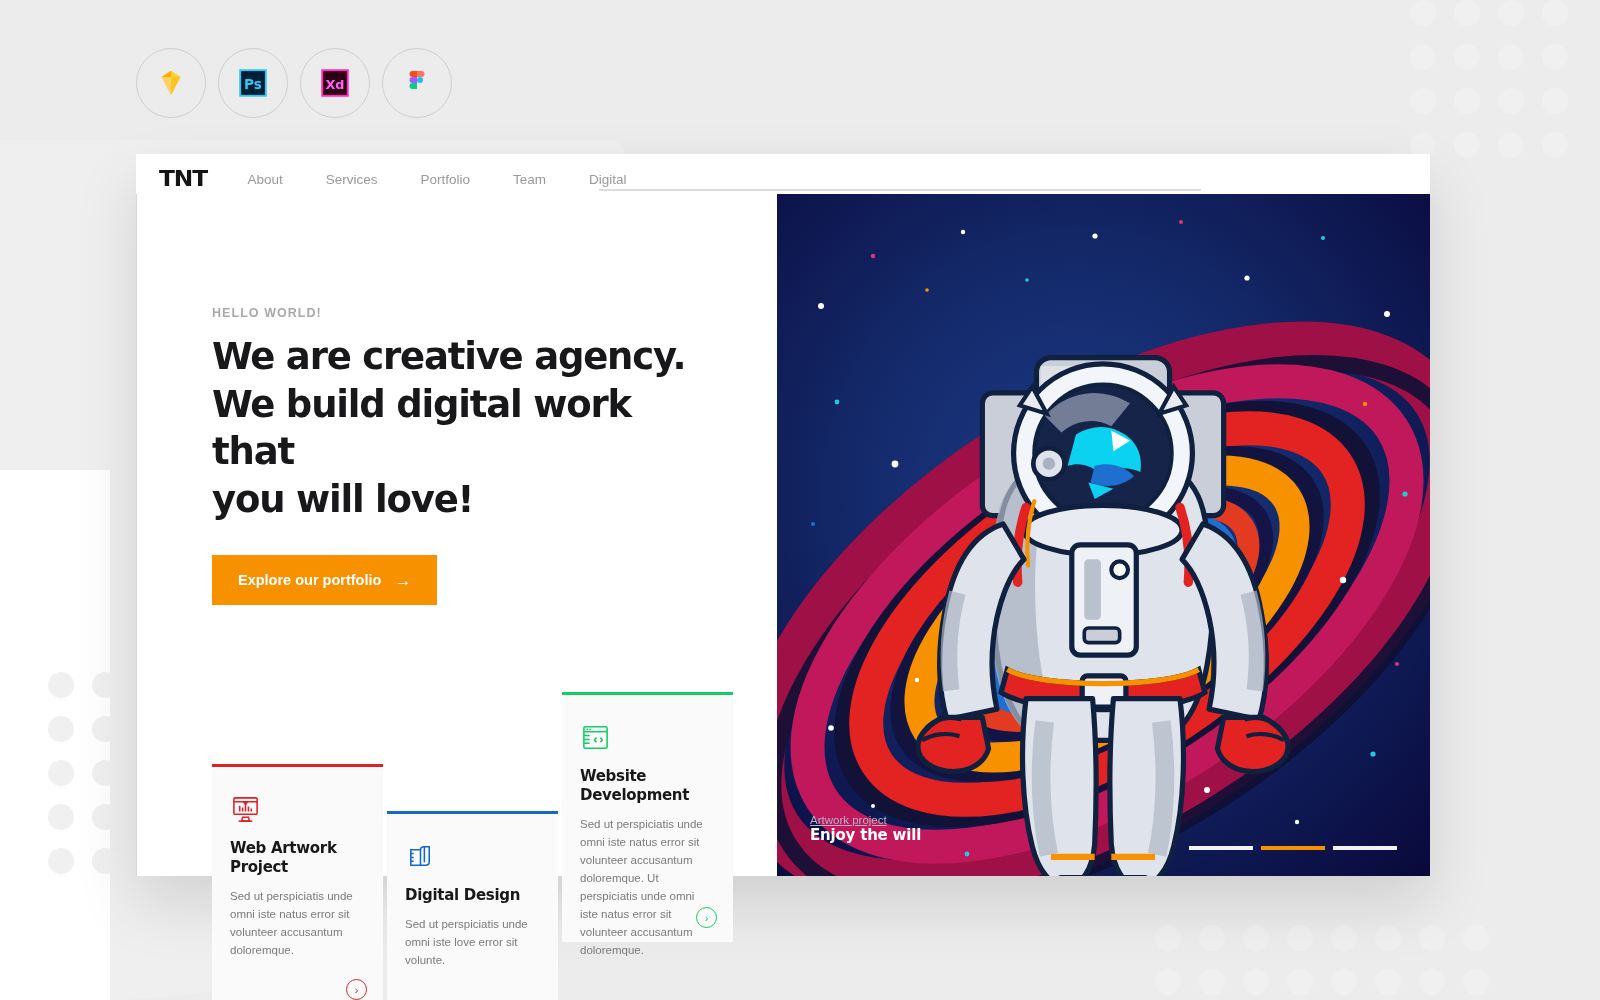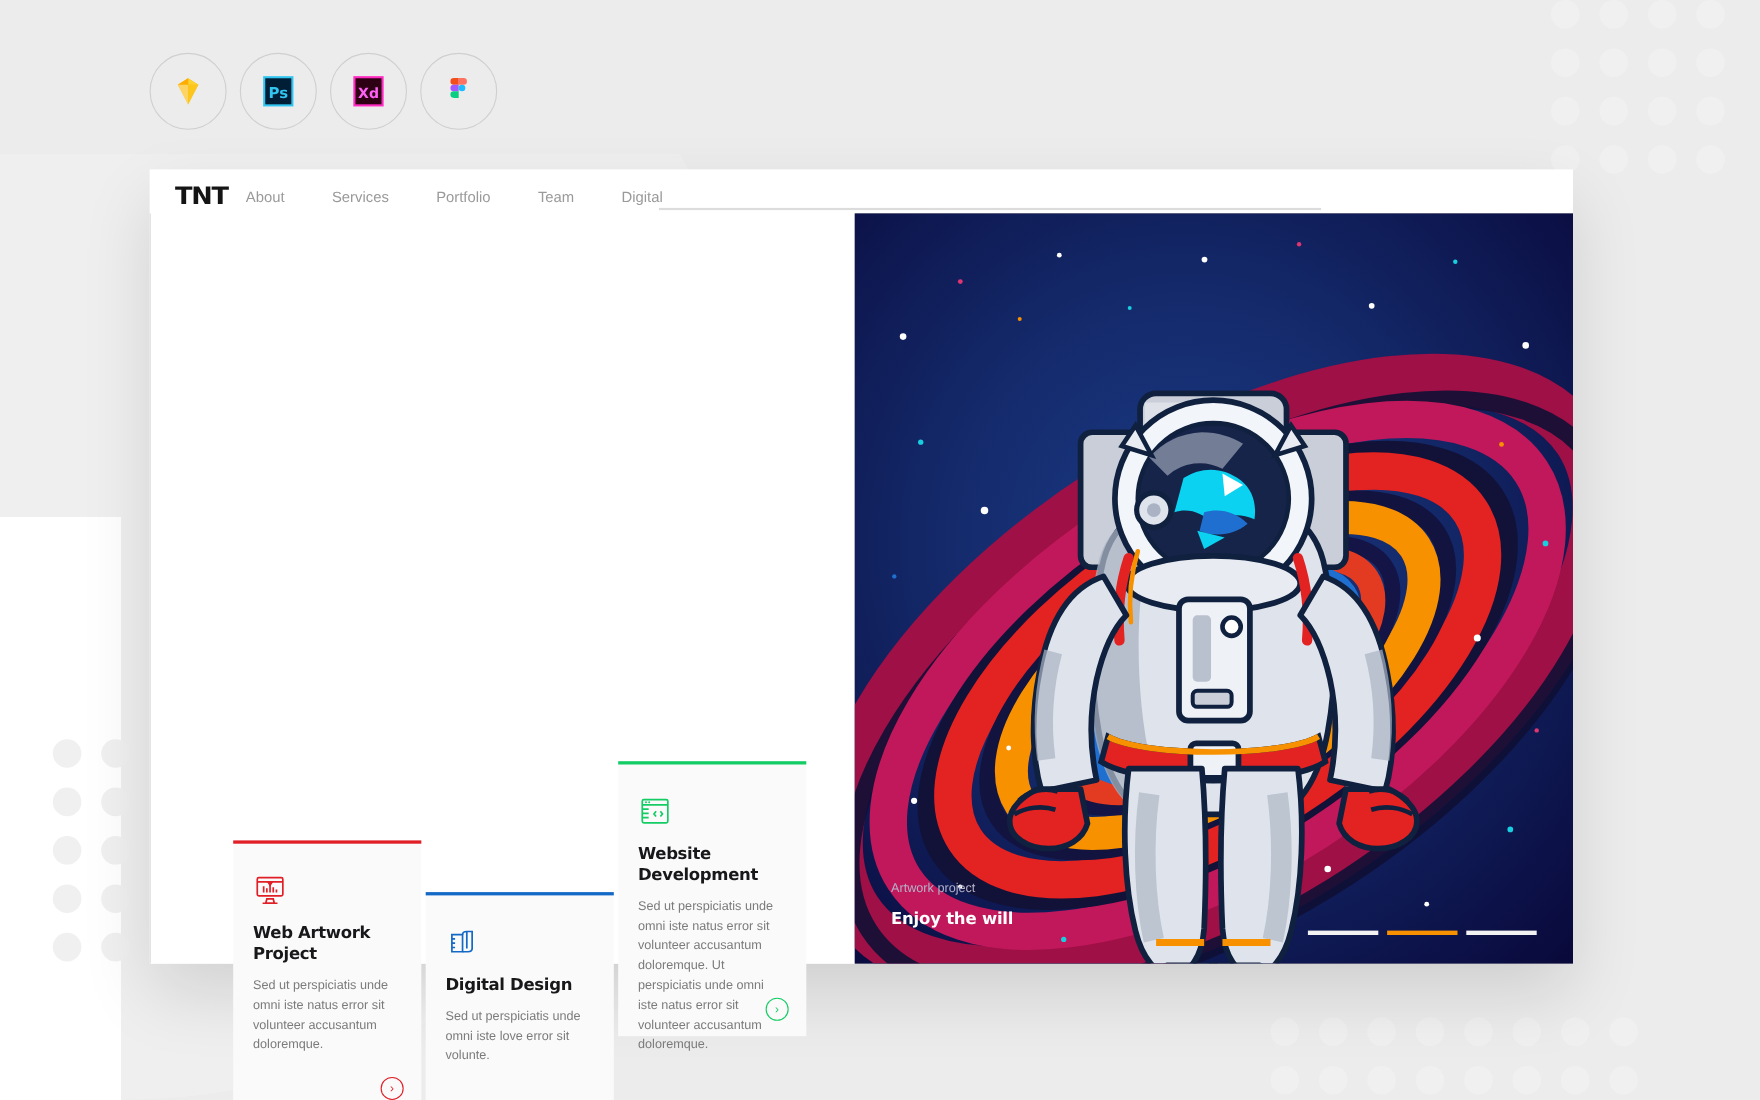--- a/index.html
+++ b/index.html
@@ -70,21 +70,21 @@
     font-size:22px;
     letter-spacing:-1px;
     color:#141414;
     line-height:1;
     margin-top:14px;
     transform:scaleX(1.06);
     transform-origin:left center;
   }
   #main-nav {
     display:flex; align-items:center;
-    margin-left:19px; margin-top:18px;
+    margin-left:43px; margin-top:18px;
   }
   .nav-link {
     font-size:13.5px;
     color:#9a9a9a;
     text-decoration:none;
     margin-right:43px;
     white-space:nowrap;
   }
   #nav-rule {
     position:absolute;
@@ -193,21 +193,22 @@
   }
   #space-bg { position:absolute; inset:0; }
   #space-caption {
     position:absolute;
     left:33px; bottom:32px;
     z-index:5;
   }
   #caption-kicker {
     font-size:11.5px;
     color:#b4b2c9;
-    margin-bottom:12px;
+    margin-bottom:0;
+    text-decoration:underline;
   }
   #caption-title {
     font-family:"DejaVu Sans", sans-serif;
     font-size:15px;
     font-weight:bold;
     color:#ffffff;
     letter-spacing:-.2px;
   }
   #slider-indicators {
     position:absolute;
@@ -345,20 +346,32 @@
       <a class="nav-link" href="#">Team</a>
       <a class="nav-link" href="#">Digital</a>
     </nav>
     <div id="nav-rule"></div>
   </div>
 
   <div id="page-body">
 
     <div id="left-col">
 
+      <div id="hero">
+        <div id="eyebrow">HELLO WORLD!</div>
+        <h1 id="headline">
+          <span>We are creative agency.</span><br>
+          <span>We build digital work that</span><br>
+          <span>you will love!</span>
+        </h1>
+        <button id="cta-button" style="background: rgb(247, 145, 0);">
+          <span>Explore our portfolio</span>
+          <span class="arrow">→</span>
+        </button>
+      </div>
 
       <div id="cards">
 
         <div class="svc-card" id="card-0">
           <div class="accent" style="background: rgb(224, 31, 38);"></div>
           <svg class="svc-icon" viewBox="0 0 32 32" fill="none" stroke="currentColor" stroke-width="1.6" style="color: rgb(224, 31, 38);">
             <rect x="4" y="4" width="24" height="17" rx="1.5"></rect>
             <path d="M4 8h24"></path>
             <path d="M13 24h6l1 4h-8z"></path>
             <path d="M9 28h14"></path>

